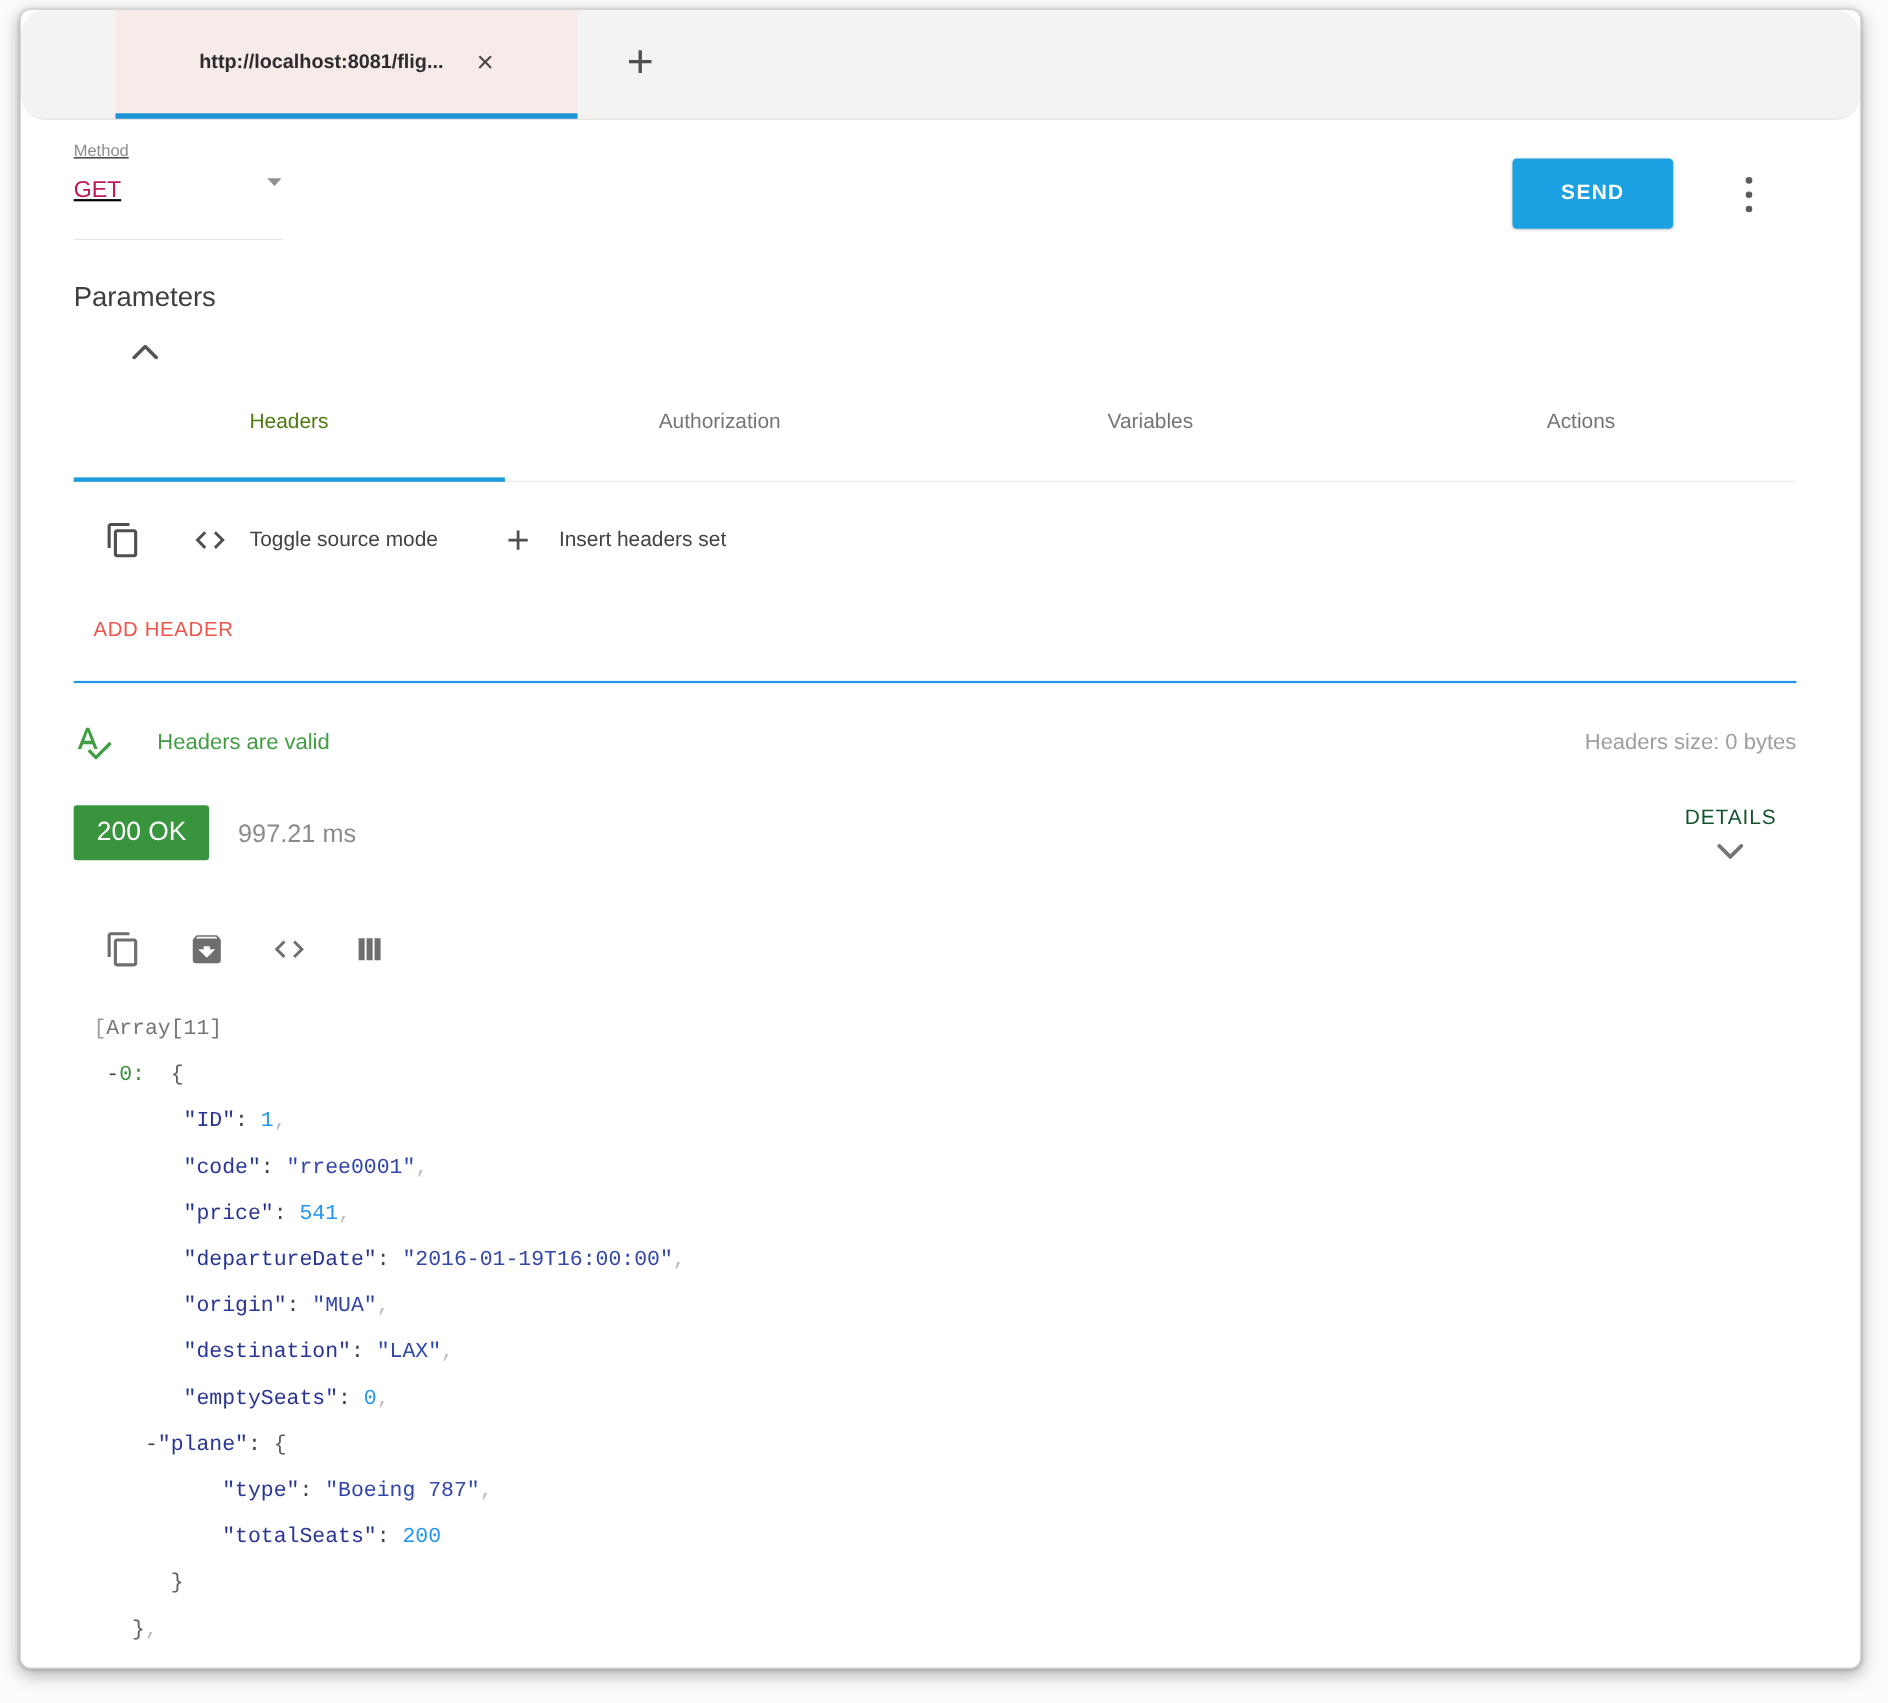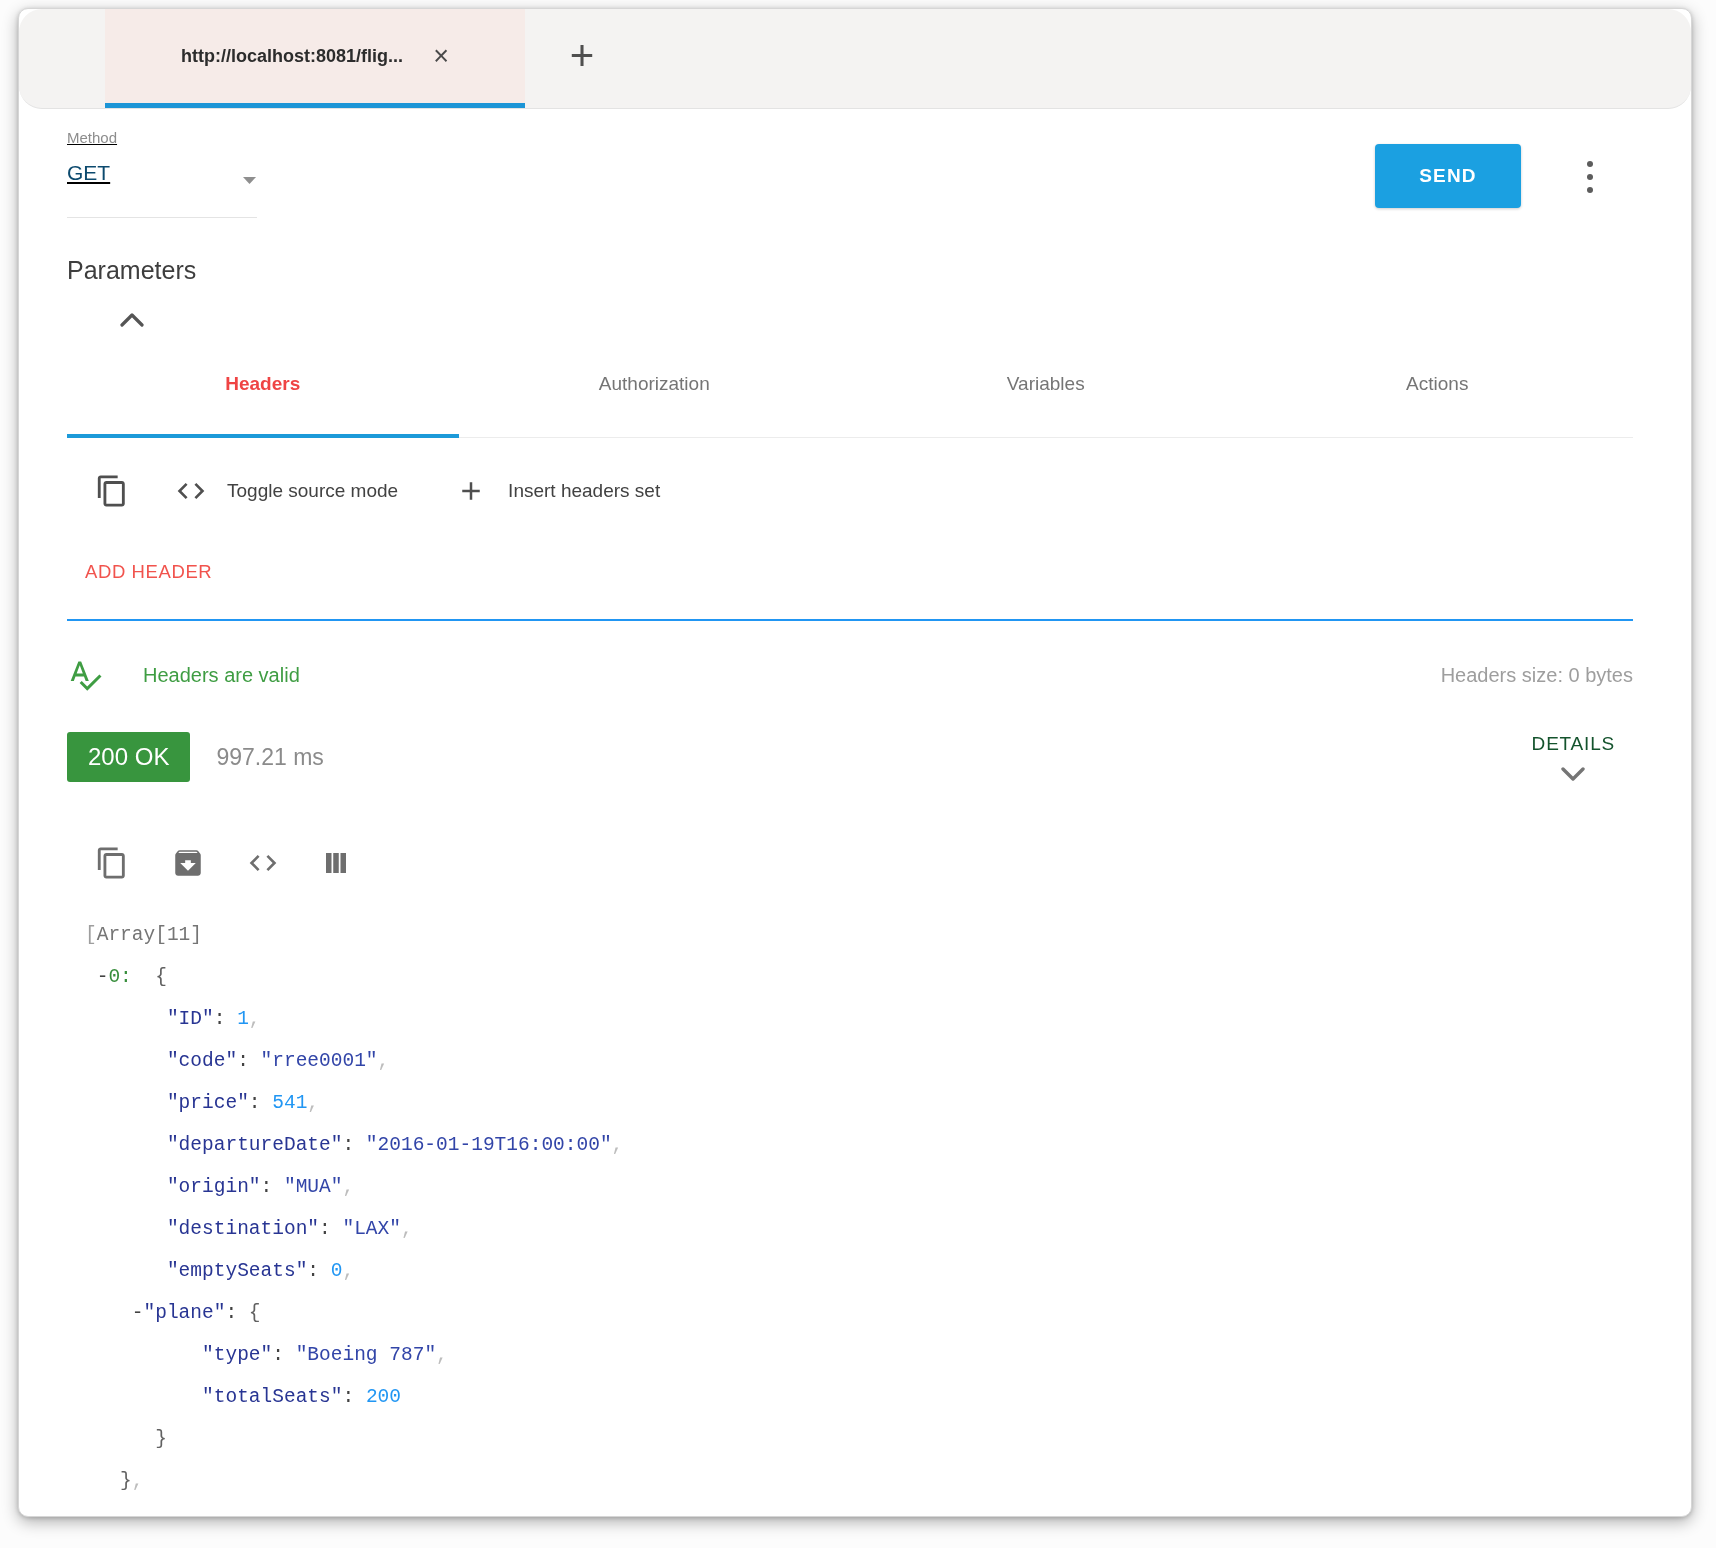--- a/index.html
+++ b/index.html
@@ -11,38 +11,38 @@
   .tabbar{position:absolute;top:0;left:0;right:0;height:99px;background:#f4f3f2;border-bottom:1px solid #e3e3e3;border-radius:23px;}
   .tab{position:absolute;left:86px;top:0;width:420px;height:94px;background:#f6ebe8;
     border-bottom:5px solid #1c95d6;display:flex;align-items:center;justify-content:center;gap:30px;cursor:pointer;}
   .tab-title{font-size:18px;font-weight:bold;color:#2c2c2c;}
   .tab-close{font-size:27px;color:#4a4a4a;line-height:1;font-weight:400;}
   .newtab{position:absolute;left:528px;top:0;width:70px;height:94px;display:flex;align-items:center;justify-content:center;
     font-size:42px;font-weight:300;color:#4f4f4f;cursor:pointer;}
   
   .editor{position:absolute;top:112px;left:48px;right:48px;height:120px;}
   .field-label{font-size:15px;color:#8d8d8d;}
-  .field-value{font-size:21px;color:#0c4a6e;margin-top:15px;display:flex;align-items:flex-end;}
+  .field-value{font-size:21px;color:#be185d;margin-top:15px;display:flex;align-items:flex-start;}
   .method{position:absolute;left:0;top:8px;width:190px;border-bottom:1px solid #e4e4e4;padding-bottom:32px;text-decoration:underline;}
   .method .field-value{justify-content:space-between;}
   .url{position:absolute;left:199px;top:8px;width:1068px;border-bottom:1px solid #e4e4e4;padding-bottom:16px;}
   .url .field-value{justify-content:space-between;}
   .send-btn{position:absolute;left:1308px;top:23px;width:146px;height:64px;background:#1ba0e1;border:none;border-radius:4px;
     color:#fff;font-size:19px;font-weight:bold;letter-spacing:1.2px;font-family:inherit;cursor:pointer;
     box-shadow:0 1px 3px rgba(0,0,0,.2);display:flex;align-items:center;justify-content:center;}
   .menu-dots{position:absolute;left:1516px;top:36px;display:flex;flex-direction:column;gap:7px;cursor:pointer;padding:4px;}
   .menu-dots i{width:6px;height:6px;border-radius:50%;background:#5c5c5c;display:block;}
   
   .params{position:absolute;top:247px;left:48px;display:flex;align-items:center;gap:28px;cursor:pointer;flex-direction:column;}
   .params-title{font-size:25px;color:#3e3e3e;}
   
   .tabs{position:absolute;top:322px;left:48px;right:58px;height:106px;display:flex;border-bottom:1px solid #ececec;}
   .tabcell{flex:1;display:flex;align-items:center;justify-content:center;font-size:19px;color:#757575;
     position:relative;cursor:pointer;}
-  .tabcell.active{color:#ef4444;font-weight:bold;}
+  .tabcell.active{color:#4d7c0f;font-weight:normal;}
   .tabcell.active::after{content:"";position:absolute;left:0;right:0;bottom:-1px;height:4px;background:#1c9ad9;}
   
   .htoolbar{position:absolute;top:444px;left:76px;display:flex;align-items:center;height:76px;}
   .icon-btn{display:flex;align-items:center;justify-content:center;cursor:pointer;}
   .tool-label{font-size:19px;color:#424242;}
   .addheader{position:absolute;top:552px;left:66px;font-size:18.5px;color:#f1534d;letter-spacing:.6px;cursor:pointer;}
   .divider{position:absolute;top:610px;left:48px;right:58px;height:0;border-top:2px solid #2196f3;}
   
   .validrow{position:absolute;top:634px;left:48px;right:58px;height:64px;display:flex;align-items:center;}
   .valid-text{font-size:20px;color:#3f9d43;margin-left:40px;}

